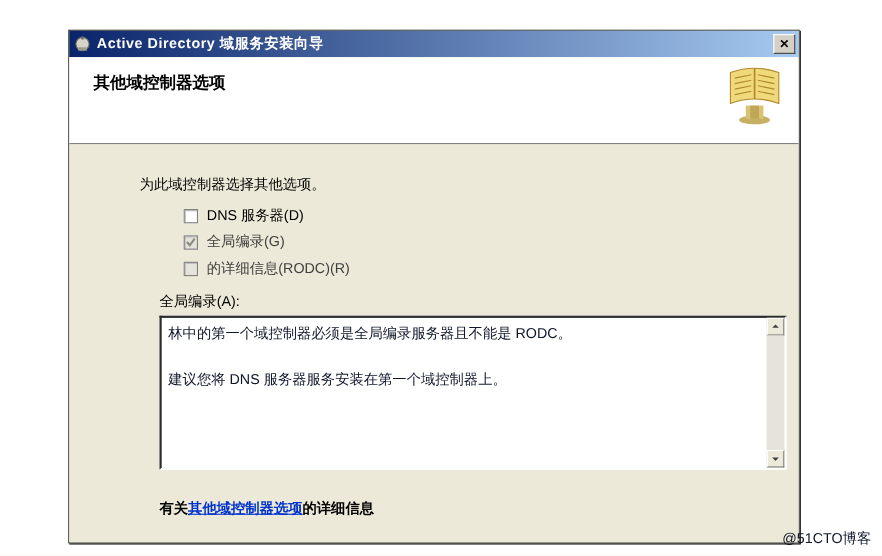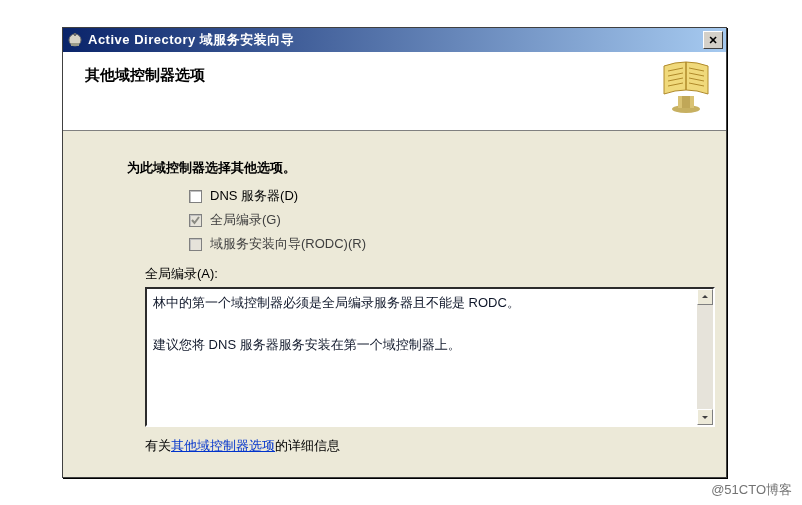--- a/index.html
+++ b/index.html
@@ -89,26 +89,25 @@
     width: 52px;
     height: 55px;
   }
   
   .body {
     padding: 28px 36px 10px 64px;
     background: #ece9d8;
   }
   .instruction {
     margin-bottom: 10px;
-    font-weight: bold;
   }
   .check-row {
     display: flex;
     align-items: center;
-    margin: 6px 0 6px 32px;
+    margin: 6px 0 6px 10px;
     height: 18px;
     padding-left: 30px;
   }
   .check-row.disabled { color: #404040; }
   .chkbox {
     width: 13px;
     height: 13px;
     border: 1px solid #808080;
     background: #ffffff;
     box-shadow: inset 1px 1px 0 #c0c0c0;
@@ -159,33 +158,34 @@
     border-top-color: #ffffff;
     border-left-color: #ffffff;
     background: #ece9d8;
     display: flex;
     align-items: center;
     justify-content: center;
     box-sizing: border-box;
   }
   .scroll-track { flex: 1 1 auto; background: #e6e3da; }
   .footer-line {
-    margin: 10px 0 0 18px;
+    margin: 26px 0 0 18px;
     padding-bottom: 12px;
+    font-weight: bold;
   }
   .footer-line a.linkish {
     color: #0033cc;
     text-decoration: underline;
     cursor: pointer;
   }
   .watermark {
     position: absolute;
     right: 10px;
     bottom: 6px;
-    color: #737373;
+    color: #0f172a;
     font-size: 13px;
     font-family: Tahoma, sans-serif;
   }
 </style>
 </head>
 <body>
 
 <div class="root">
   <div class="dialog">
 
@@ -231,21 +231,21 @@
         <span class="chkbox disabled">
           <svg width="11" height="11" viewBox="0 0 11 11">
             <path d="M2 5 L4.5 8 L9 2" stroke="#8a8a82" stroke-width="2" fill="none"></path>
           </svg>
         </span>
         <span>全局编录(G)</span>
       </div>
 
       <div class="check-row disabled">
         <span class="chkbox disabled"></span>
-        <span>域服务安装向导(RODC)(R)</span>
+        <span>的详细信息(RODC)(R)</span>
       </div>
 
       <div class="other-info-label">全局编录(A):</div>
 
       <div class="textarea-wrap">
         <div class="textarea-content">林中的第一个域控制器必须是全局编录服务器且不能是 RODC。
 
 建议您将 DNS 服务器服务安装在第一个域控制器上。</div>
         <div class="scrollbar">
           <div class="scroll-btn">

